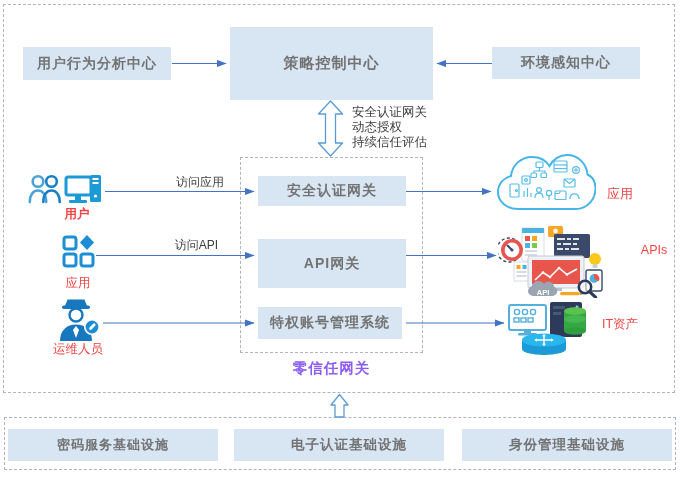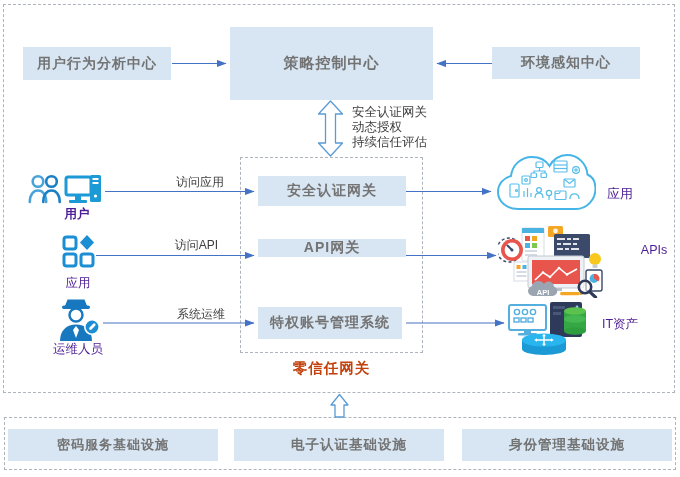--- a/index.html
+++ b/index.html
@@ -10,24 +10,24 @@
   .abs{position:absolute;}
   .dashed{position:absolute;border:1px dashed #aeb4bb;box-sizing:border-box;}
   .box{
     position:absolute;background:#d8e5f2;display:flex;align-items:center;justify-content:center;
     font-size:14px;font-weight:600;color:#737373;letter-spacing:1px;box-sizing:border-box;
     white-space:nowrap;
   }
   .box.big{font-size:15px;}
   .lbl{position:absolute;font-size:12px;color:#3d3d3d;white-space:nowrap;}
   .lbl.center{text-align:right;}
-  .caption{position:absolute;font-size:12.5px;color:#4c1d95;text-align:center;white-space:nowrap;}
+  .caption{position:absolute;font-size:12.5px;color:#ef4444;text-align:center;white-space:nowrap;}
   .policy-notes{position:absolute;left:352px;top:105px;font-size:12.5px;line-height:15px;color:#3d3d3d;}
   .zt-title{position:absolute;left:240px;top:359px;width:183px;text-align:center;
-    font-size:14.5px;font-weight:600;letter-spacing:1px;color:#c2410c;}
+    font-size:14.5px;font-weight:600;letter-spacing:1px;color:#8b5cf6;}
   svg{display:block;}
   .overlay{position:absolute;left:0;top:0;pointer-events:none;}
 </style>
 </head>
 <body>
 
 <div class="canvas">
 
   <div class="dashed" style="left:3px;top:4px;width:672px;height:389px;"></div>
   <div class="dashed" style="left:240px;top:157px;width:183px;height:196px;"></div>
@@ -57,21 +57,21 @@
   <div class="box big" style="left:230px;top:27px;width:203px;height:73px;">策略控制中心</div>
   <div class="box" style="left:492px;top:47px;width:148px;height:32px;">环境感知中心</div>
 
   <div class="policy-notes">
     <div>安全认证网关</div>
     <div>动态授权</div>
     <div>持续信任评估</div>
   </div>
 
   <div class="box" style="left:258px;top:176px;width:148px;height:30px;">安全认证网关</div>
-  <div class="box" style="left:258px;top:239px;width:148px;height:18px;">API网关</div>
+  <div class="box" style="left:258px;top:239px;width:148px;height:49px;">API网关</div>
   <div class="box" style="left:258px;top:307px;width:144px;height:32px;">特权账号管理系统</div>
   <div class="zt-title">零信任网关</div>
 
   <svg class="abs" style="left:28px;top:173px;" width="78" height="36" viewBox="0 0 78 36">
     <g fill="none" stroke="#4aa3d8" stroke-width="2.6" stroke-linecap="round">
       <circle cx="10" cy="8.5" r="5.3"></circle>
       <path d="M1.8,29 c0,-7.5 3.6,-11.5 8.2,-11.5 c4.6,0 8.2,4 8.2,11.5"></path>
     </g>
     <g fill="none" stroke="#1b7fc4" stroke-width="2.6" stroke-linecap="round">
       <circle cx="23.5" cy="8.5" r="5.3"></circle>
@@ -107,21 +107,20 @@
     <circle cx="19" cy="19" r="6.5" fill="#ffffff" stroke="#1878bf" stroke-width="2.4"></circle>
     <path d="M3,45 c0,-11 7,-16.5 16,-16.5 c9,0 16,5.5 16,16.5 Z" fill="#1878bf"></path>
     <polygon points="19,30 22,34 19,42 16,34" fill="#ffffff"></polygon>
     <g>
       <circle cx="35" cy="31" r="7.2" fill="#1b8ed4" stroke="#ffffff" stroke-width="1.6"></circle>
       <rect x="33.6" y="26.5" width="2.8" height="8" rx="1.4" fill="#ffffff" transform="rotate(45 35 31)"></rect>
       <circle cx="32.2" cy="28.2" r="1.8" fill="#1b8ed4"></circle>
     </g>
   </svg>
   <div class="caption" style="left:38px;top:341px;width:80px;">运维人员</div>
-  <div class="lbl center" style="left:145px;top:306px;width:80px;">系统运维</div>
 
   <svg class="abs" style="left:494px;top:149px;" width="102" height="66" viewBox="0 0 102 66">
     <path d="M24,60 C12.5,60 4,52.5 4,43 C4,35 9.5,28.8 17,27 C18.2,16 27,8 38,8 C45.5,8 52,11.5 55.5,17 C58.5,10.5 65.5,6 73,6 C84,6 92.5,14.5 93.5,25.5 C98.8,28 101.5,33 101.5,39.5 C101.5,50.5 93,60 82,60 Z" fill="#ffffff" stroke="#45b5e8" stroke-width="2"></path>
     <g fill="none" stroke="#58bde9" stroke-width="1.2">
       <rect x="60" y="12" width="13" height="11" rx="1"></rect>
         <line x1="60" y1="16" x2="73" y2="16"></line>
         <line x1="60" y1="19.5" x2="73" y2="19.5"></line>
       <circle cx="82" cy="21" r="3.4"></circle>
         <circle cx="82" cy="21" r="1.2"></circle>
       <rect x="70" y="30" width="11" height="8" rx="1"></rect>

